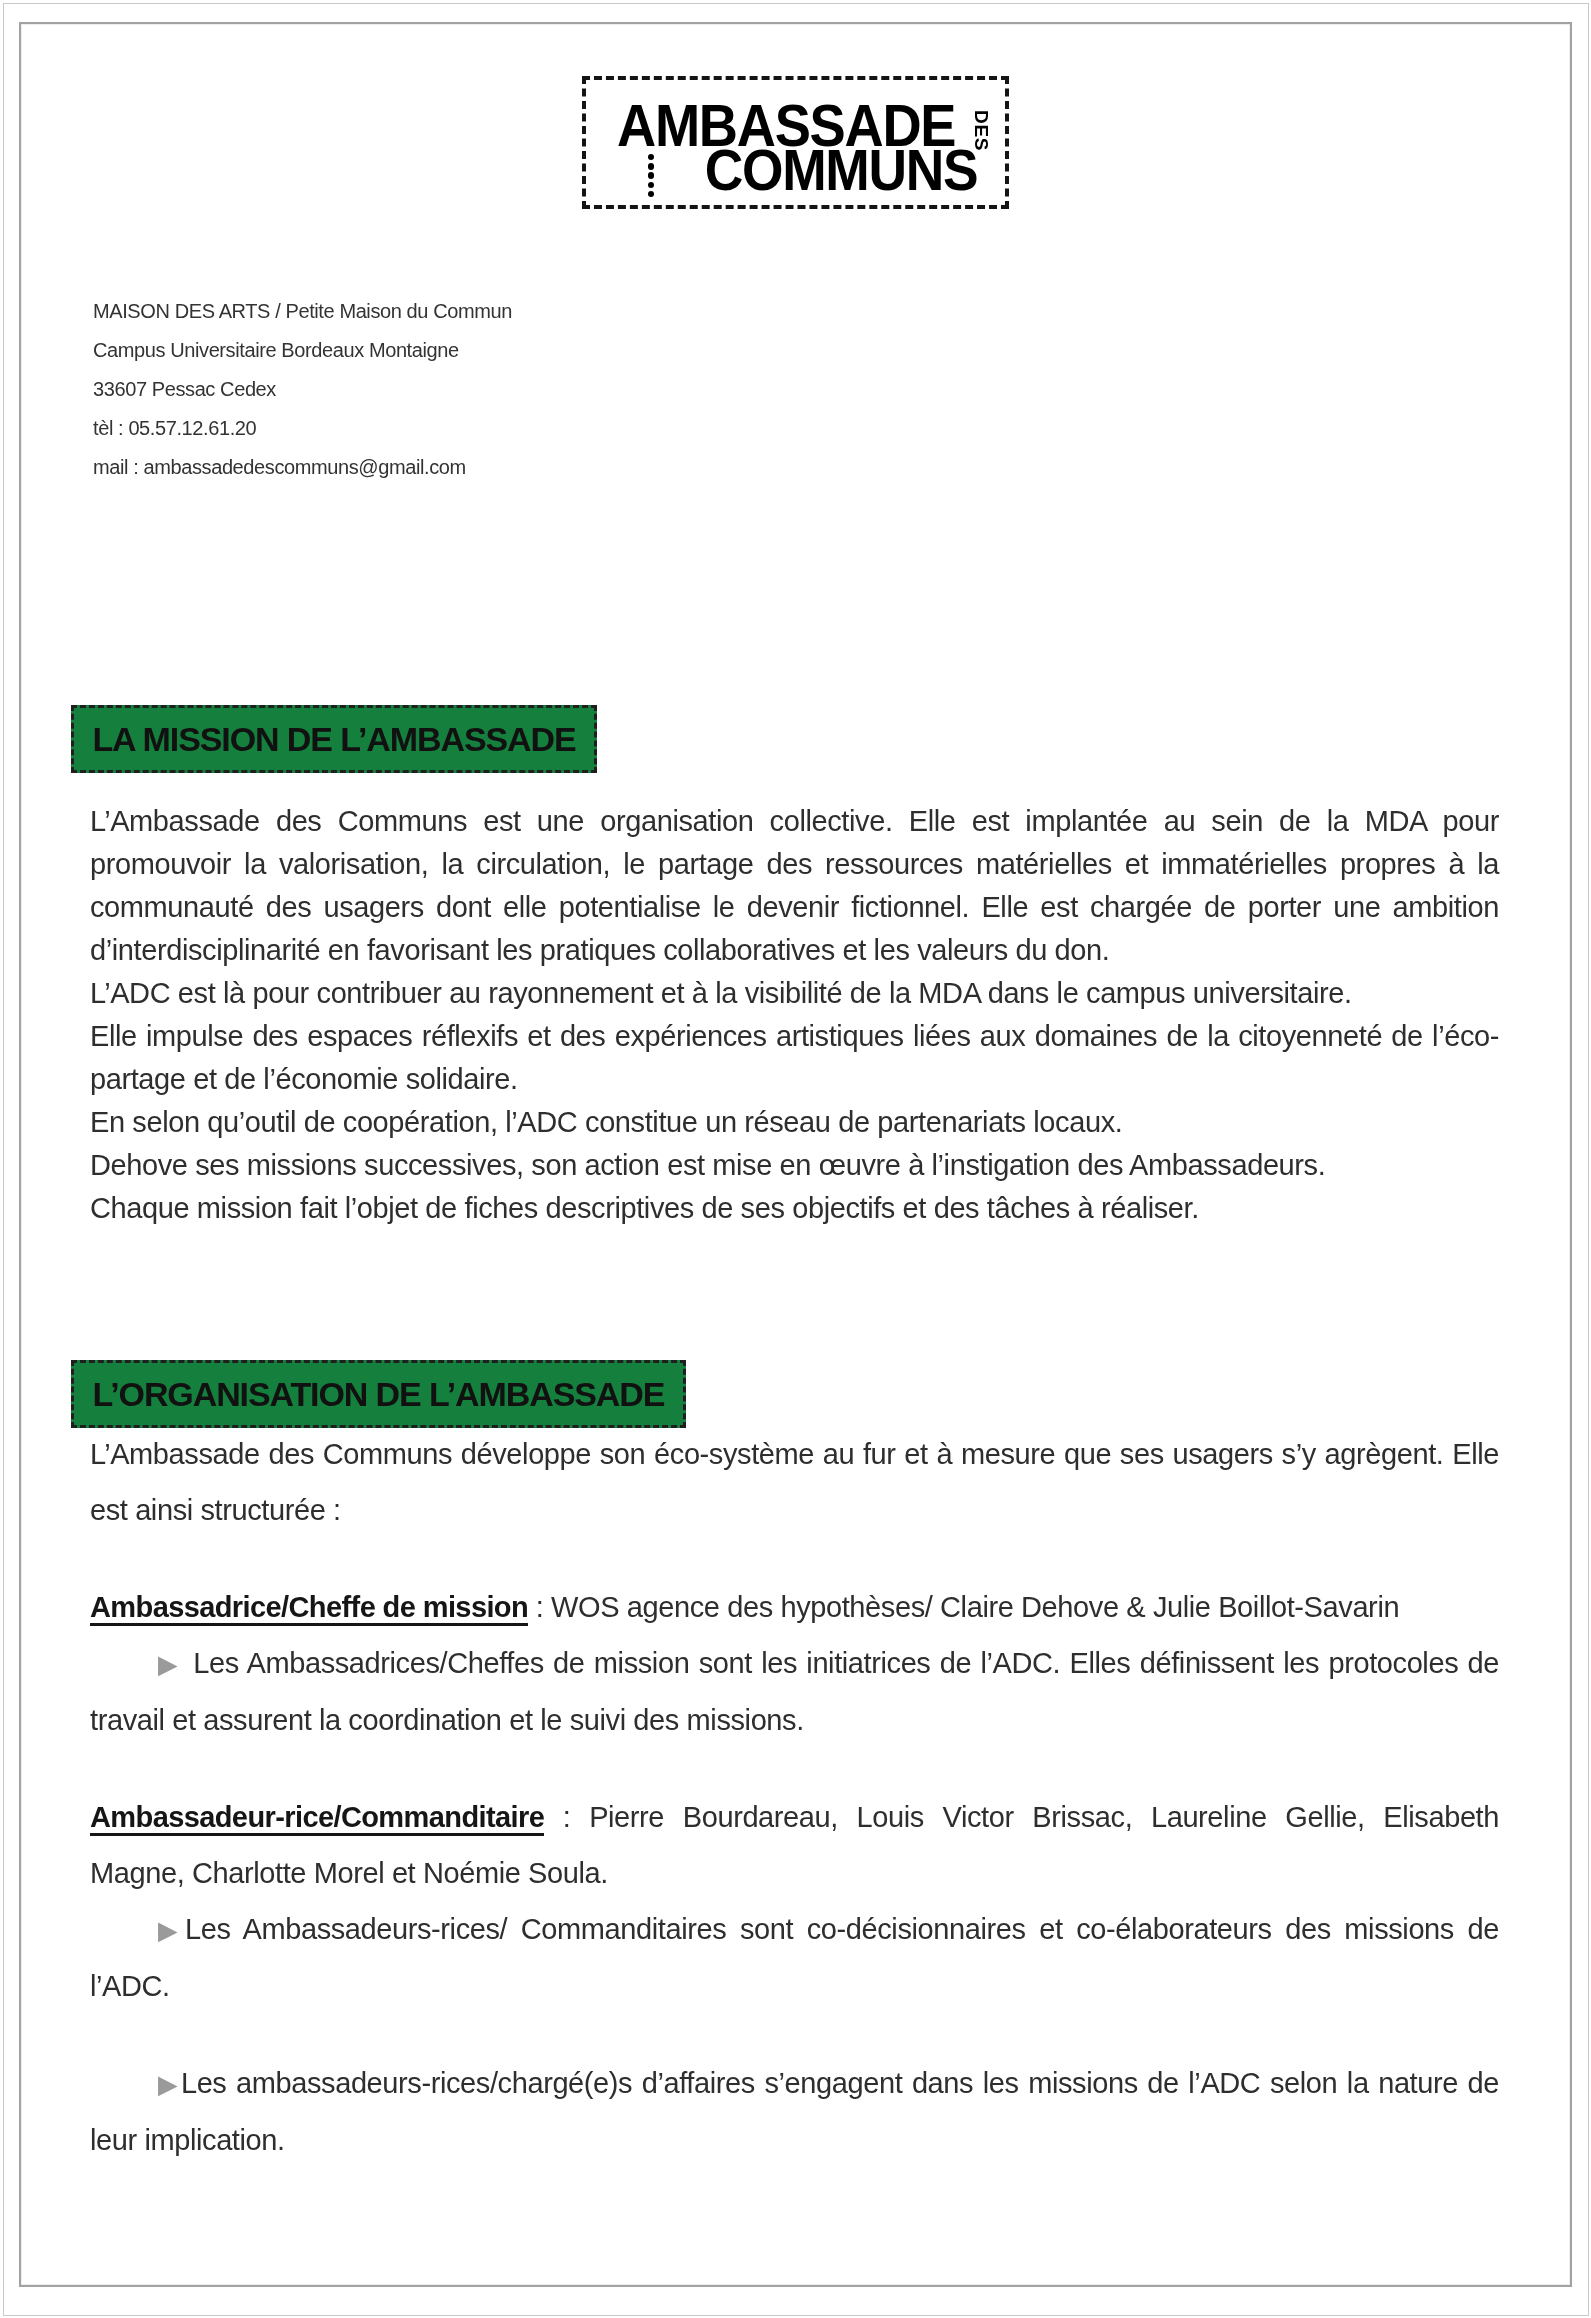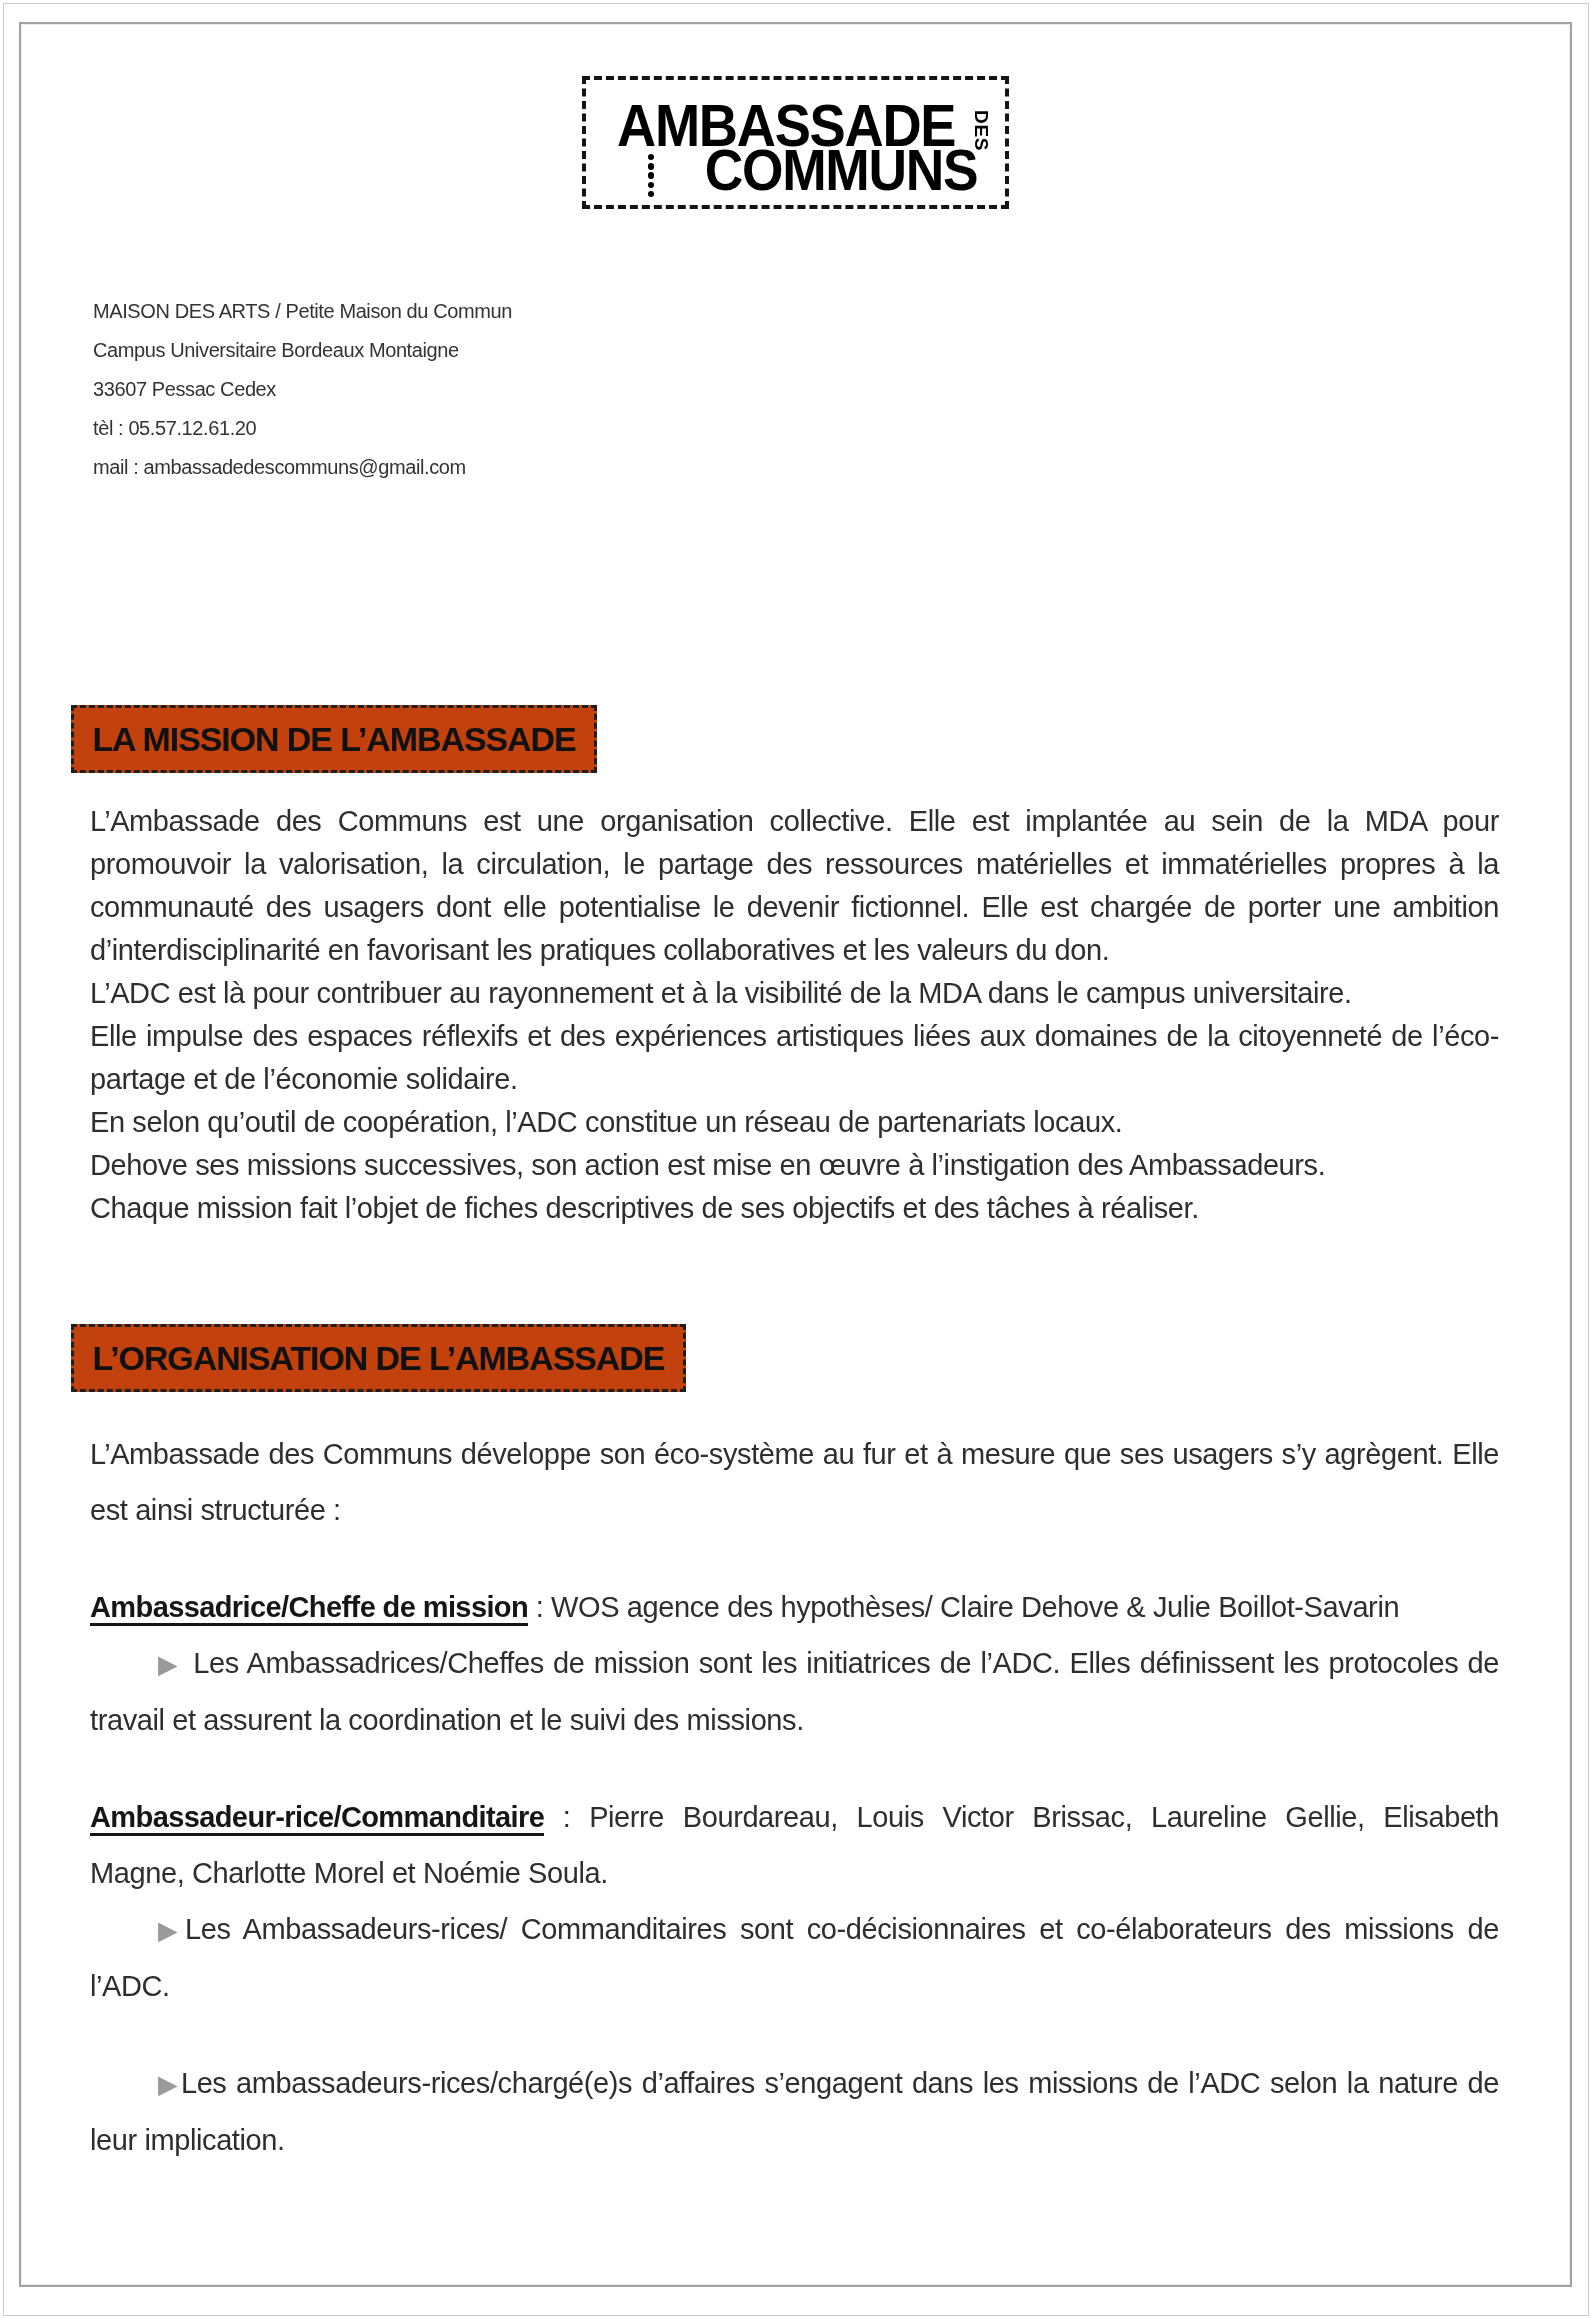--- a/index.html
+++ b/index.html
@@ -64,24 +64,24 @@
     color: #333;
   }
 
   
   .sec-box {
     position: absolute;
     border: 3.5px dashed #1f1f1f;
     padding: 14px 18.4px;
     font-weight: bold; font-size: 34px; line-height: 1;
     letter-spacing: -1.1px; color: #111;
-    white-space: nowrap; background: #c2410c;
+    white-space: nowrap; background: #15803d;
   }
   #mission-title-box { left: 71px; top: 705px; }
-  #org-title-box    { left: 71px; top: 1324px; }
+  #org-title-box    { left: 71px; top: 1360px; }
 
   
   .textblock {
     position: absolute; left: 90px; width: 1409px;
     font-size: 29px; letter-spacing: -0.4px;
     text-align: justify; color: #2e2e2e;
   }
   #mission-text { top: 800px; line-height: 43px; }
   #org-text     { top: 1426px; line-height: 56px; }
   .textblock p { margin: 0; }

